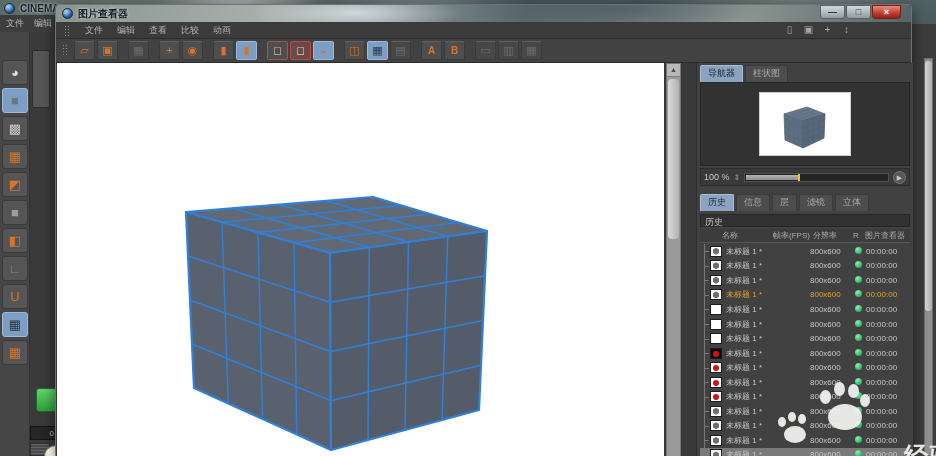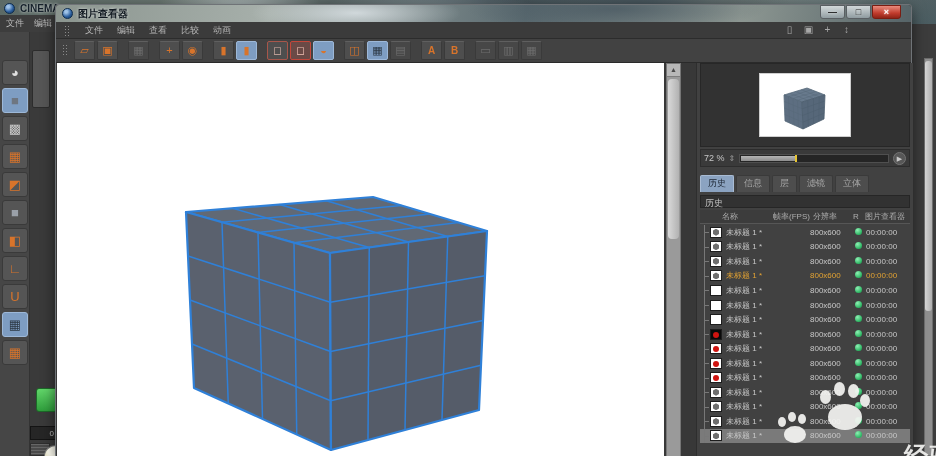--- a/index.html
+++ b/index.html
@@ -304,20 +304,24 @@
           <line x1="330.75" y1="399.75" x2="481" y2="364.25" stroke="#2f80d8" stroke-width="1.5"></line>
         </svg>
     </div>
 
     <div class="canvas-scrollbar">
       <div class="scroll-up">▲</div>
       <div class="thumb-v2"></div>
     </div>
 
     <div class="rpanel">
+      <div class="tabs" id="nav-tabs">
+          <span class="tab active">导航器</span>
+          <span class="tab">柱状图</span>
+        </div>
       <div class="nav-box">
         <div class="nav-thumb">
           <svg id="mini-cube-svg" width="90" height="62" viewBox="0 0 90 62">
               <polygon points="24,21 47,14 65,21 42,28" fill="#687a8d" stroke="#566879" stroke-width="0.8" stroke-linejoin="round"></polygon>
               <line x1="29.75" y1="19.25" x2="47.75" y2="26.25" stroke="#566879" stroke-width="0.5"></line>
               <line x1="28.5" y1="22.75" x2="51.5" y2="15.75" stroke="#566879" stroke-width="0.5"></line>
               <line x1="35.5" y1="17.5" x2="53.5" y2="24.5" stroke="#566879" stroke-width="0.5"></line>
               <line x1="33" y1="24.5" x2="56" y2="17.5" stroke="#566879" stroke-width="0.5"></line>
               <line x1="41.25" y1="15.75" x2="59.25" y2="22.75" stroke="#566879" stroke-width="0.5"></line>
               <line x1="37.5" y1="26.25" x2="60.5" y2="19.25" stroke="#566879" stroke-width="0.5"></line>
@@ -332,21 +336,21 @@
               <line x1="47.75" y1="26.25" x2="48.25" y2="52.5" stroke="#4d5e6f" stroke-width="0.5"></line>
               <line x1="42.25" y1="34.75" x2="64.75" y2="27" stroke="#4d5e6f" stroke-width="0.5"></line>
               <line x1="53.5" y1="24.5" x2="53.5" y2="50" stroke="#4d5e6f" stroke-width="0.5"></line>
               <line x1="42.5" y1="41.5" x2="64.5" y2="33" stroke="#4d5e6f" stroke-width="0.5"></line>
               <line x1="59.25" y1="22.75" x2="58.75" y2="47.5" stroke="#4d5e6f" stroke-width="0.5"></line>
               <line x1="42.75" y1="48.25" x2="64.25" y2="39" stroke="#4d5e6f" stroke-width="0.5"></line>
             </svg>
         </div>
       </div>
       <div class="zoom-row">
-        <span>72 %</span>
+        <span>100 %</span>
         <span class="zoom-stepper">⇕</span>
         <span class="zoom-slider">
           <span class="zoom-fill"></span>
           <span class="zoom-marker"></span>
         </span>
         <span class="zoom-play">▶</span>
       </div>
 
       <div class="tabs tabs2" id="panel-tabs">
           <span class="tab active">历史</span>

